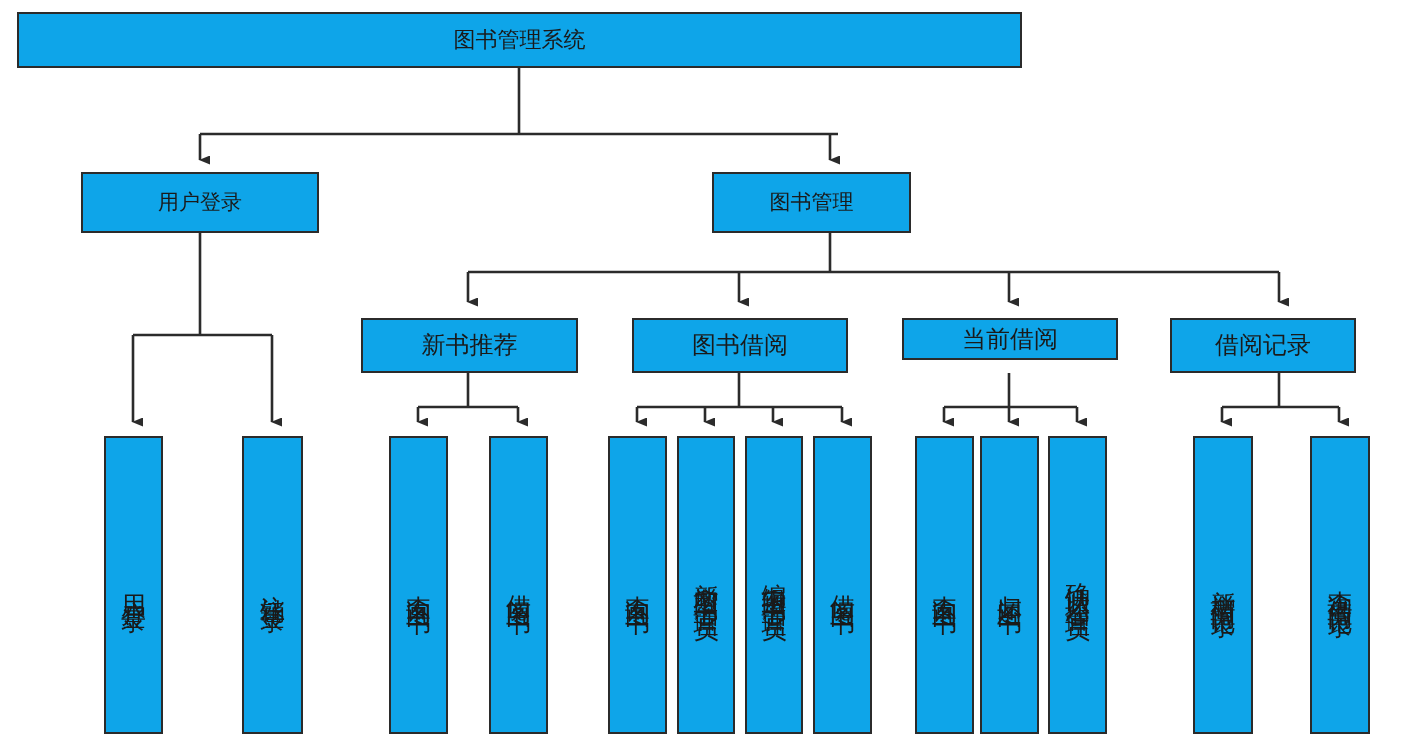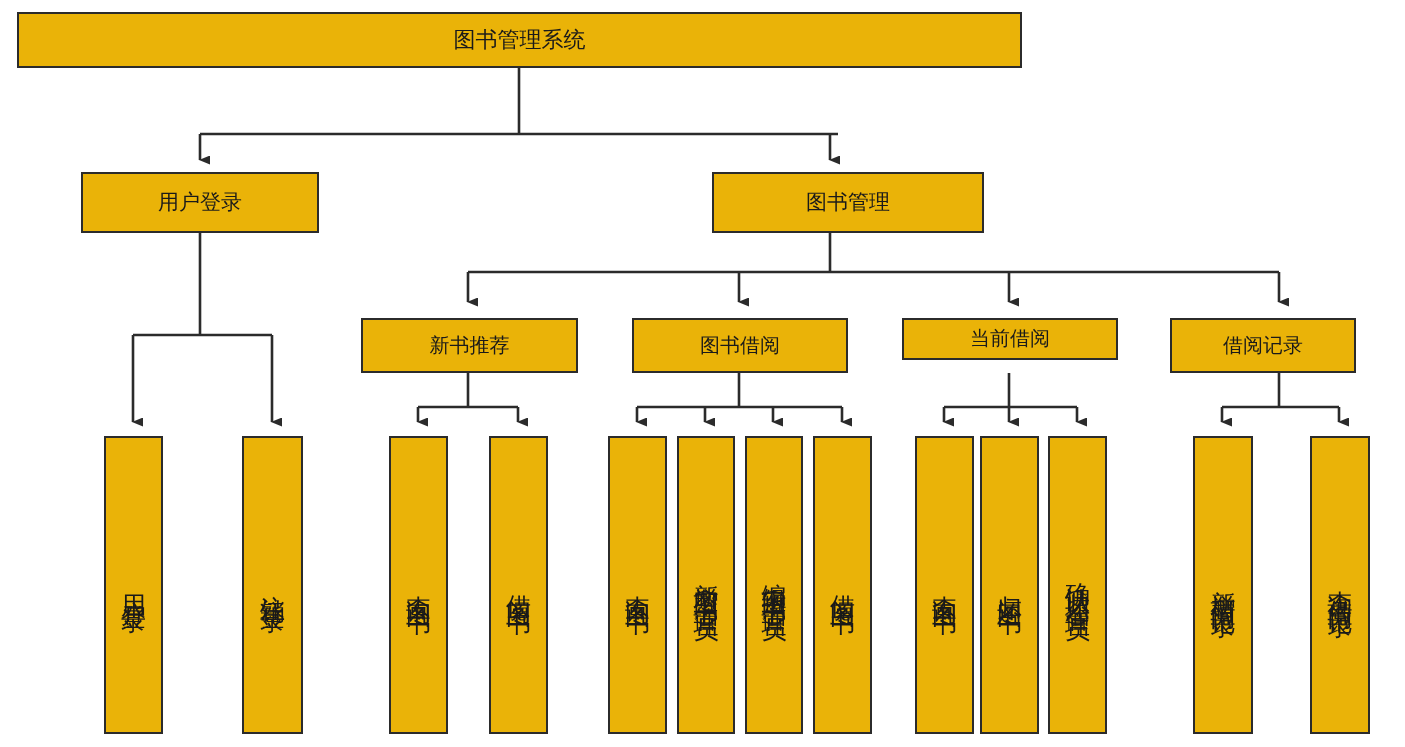--- a/index.html
+++ b/index.html
@@ -21,36 +21,36 @@
     position: absolute;
     left: 0;
     top: 0;
     width: 1405px;
     height: 747px;
     pointer-events: none;
   }
   .node {
     position: absolute;
     box-sizing: border-box;
-    background: #eab308;
+    background: #0ea5e9;
     border: 2px solid #2b2b2b;
     display: flex;
     align-items: center;
     justify-content: center;
     color: #1a1a1a;
   }
   .node .label {
     display: block;
     text-align: center;
     line-height: 1.18;
     white-space: nowrap;
   }
   .node-root .label { font-size: 22px; }
   .node-l1 .label { font-size: 21px; }
-  .node-l2 .label { font-size: 20px; }
+  .node-l2 .label { font-size: 24px; }
   .node-leaf {
     padding: 8px 0;
   }
   .node-leaf .label {
     writing-mode: vertical-rl;
     text-orientation: upright;
     font-size: 25px;
     letter-spacing: 5px;
     line-height: 1;
   }
@@ -118,21 +118,21 @@
   </svg>
 
   <div class="node node-root" style="left:17px; top:12px; width:1005px; height:56px;">
     <span class="label">图书管理系统</span>
   </div>
 
   <div class="node node-l1" style="left:81px; top:172px; width:238px; height:61px;">
     <span class="label">用户登录</span>
   </div>
 
-  <div class="node node-l1" style="left:712px; top:172px; width:272px; height:61px;">
+  <div class="node node-l1" style="left:712px; top:172px; width:199px; height:61px;">
     <span class="label">图书管理</span>
   </div>
 
   <div class="node node-l2" style="left:361px; top:318px; width:217px; height:55px;">
     <span class="label">新书推荐</span>
   </div>
 
   <div class="node node-l2" style="left:632px; top:318px; width:216px; height:55px;align-items:center;">
     <span class="label">图书借阅</span>
   </div>

